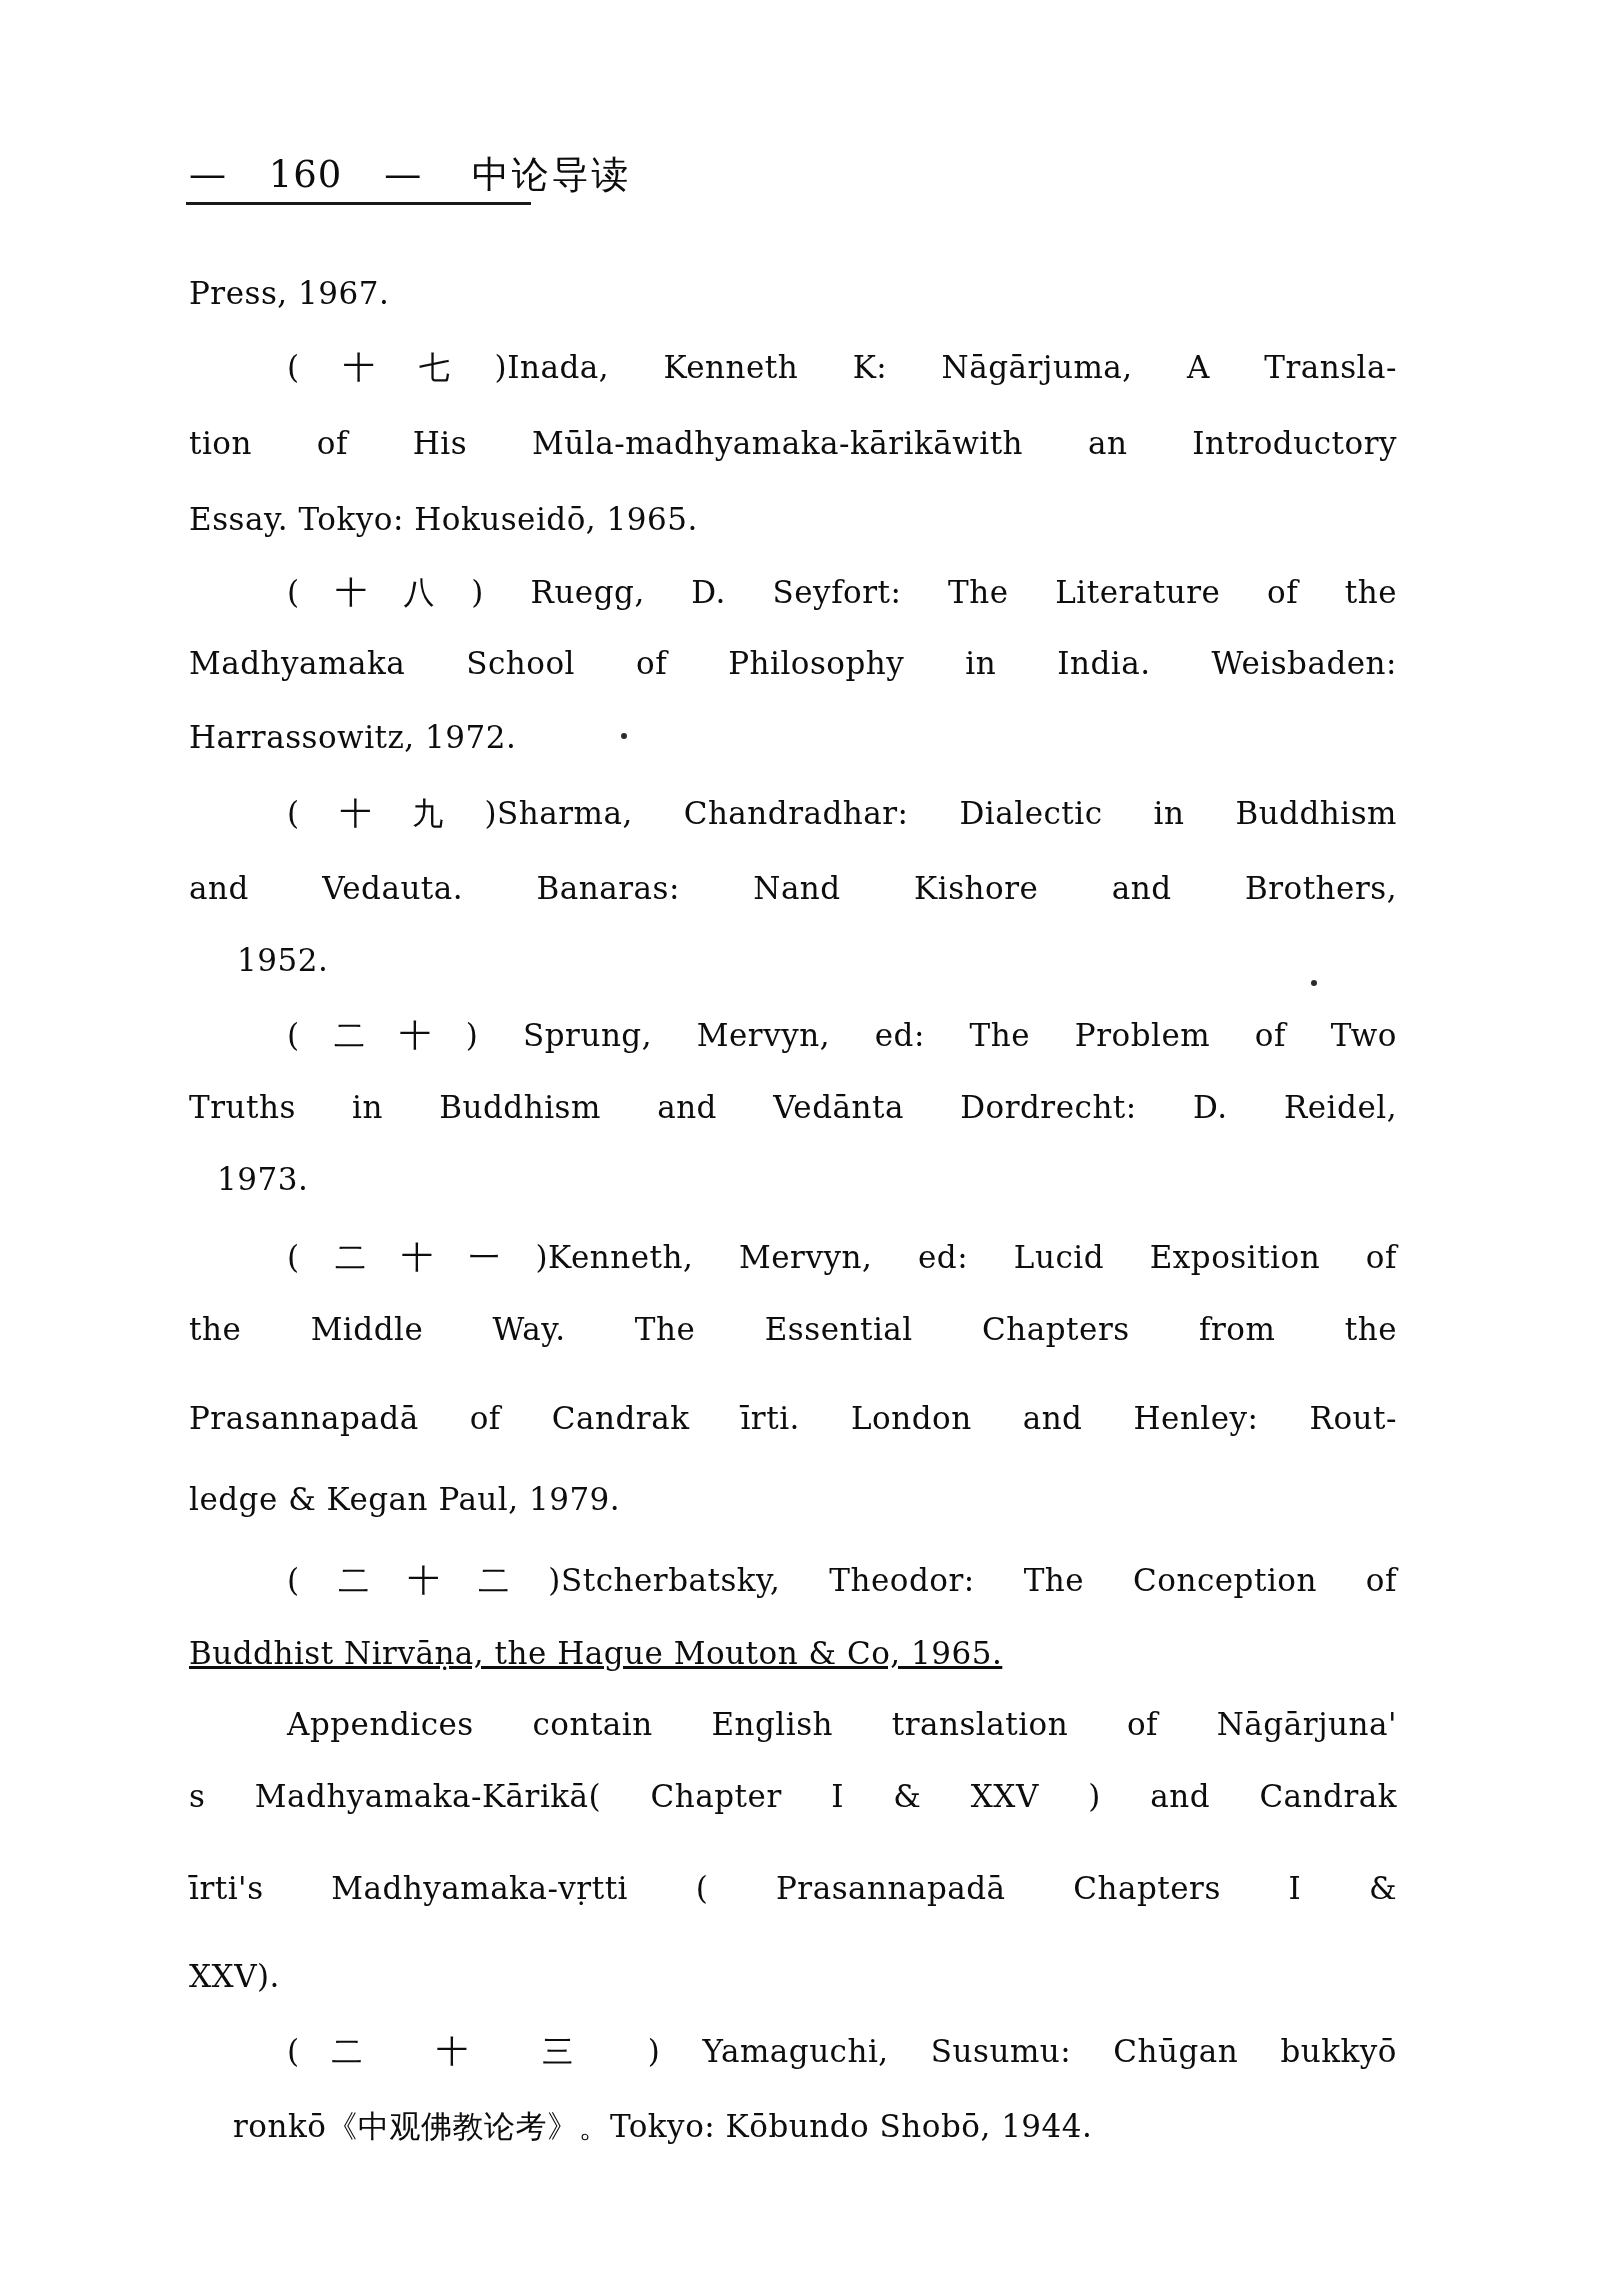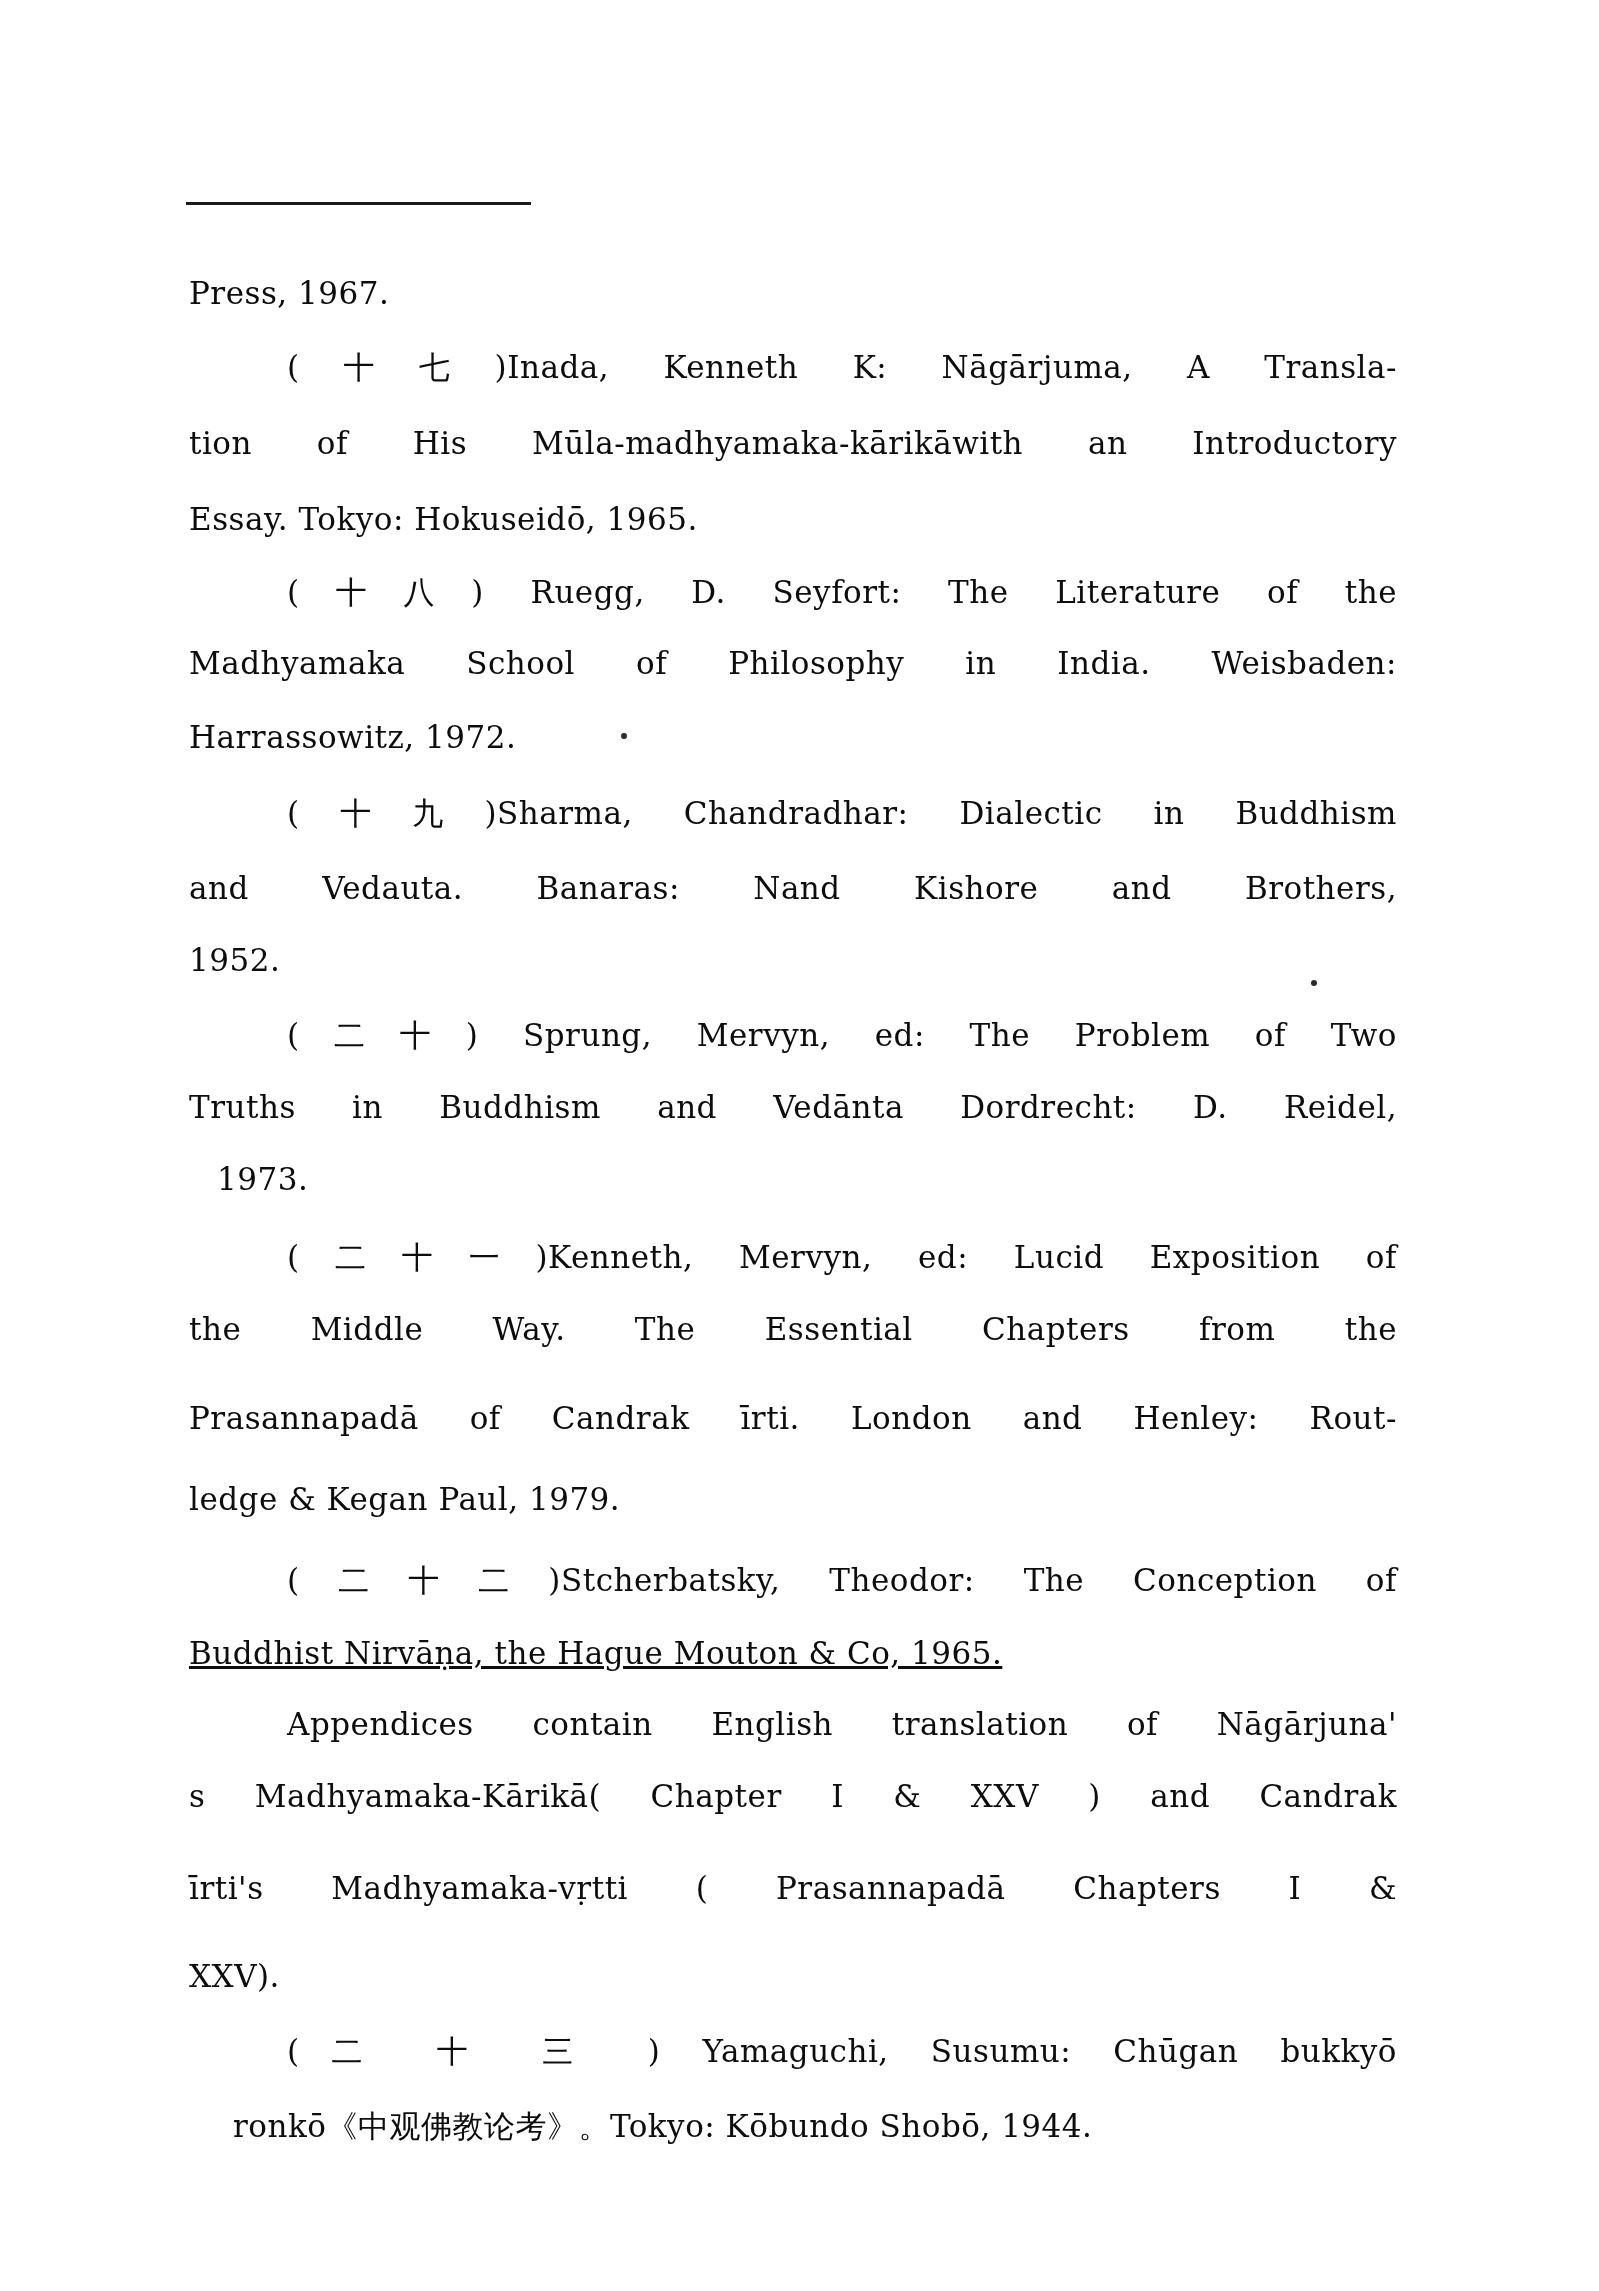--- a/index.html
+++ b/index.html
@@ -39,33 +39,39 @@
   .artifact{
     position:absolute;width:5.9px;height:5.9px;border-radius:50%;
     background:#2b2b2b;
   }
 </style>
 </head>
 <body>
 
 <div class="page">
 
+  <div class="running-head">
+    <span class="dash">—</span>
+    <span class="pageno">160</span>
+    <span class="dash2">—</span>
+    <span class="booktitle">中论导读</span>
+  </div>
   <div class="head-rule"></div>
 
   <div>
       <div class="line" style="top: 274px;">Press, 1967.</div>
       <div class="line just indent" style="top: 348px;">(十七)Inada, Kenneth K: Nāgārjuma, A Transla-</div>
       <div class="line just" style="top: 424px;">tion of His Mūla-madhyamaka-kārikāwith an Introductory</div>
       <div class="line" style="top: 500px;">Essay. Tokyo: Hokuseidō, 1965.</div>
       <div class="line just indent" style="top: 573px;">(十八) Ruegg, D. Seyfort: The Literature of the</div>
       <div class="line just" style="top: 644px;">Madhyamaka School of Philosophy in India. Weisbaden:</div>
       <div class="line" style="top: 718px;">Harrassowitz, 1972.</div>
       <div class="line just indent" style="top: 794px;">(十九)Sharma, Chandradhar: Dialectic in Buddhism</div>
       <div class="line just" style="top: 869px;">and Vedauta. Banaras: Nand Kishore and Brothers,</div>
-      <div class="line" style="top: 941px;">1952.</div>
+      <div class="line" style="top: 941px; margin-left: 48px;">1952.</div>
       <div class="line just indent" style="top: 1016px;">(二十) Sprung, Mervyn, ed: The Problem of Two</div>
       <div class="line just" style="top: 1088px;">Truths in Buddhism and Vedānta Dordrecht: D. Reidel,</div>
       <div class="line" style="top: 1160px; margin-left: 28px;">1973.</div>
       <div class="line just indent" style="top: 1238px;">(二十一)Kenneth, Mervyn, ed: Lucid Exposition of</div>
       <div class="line just" style="top: 1310px;">the Middle Way. The Essential Chapters from the</div>
       <div class="line just" style="top: 1399px;">Prasannapadā of Candrak īrti. London and Henley: Rout-</div>
       <div class="line" style="top: 1480px;">ledge &amp; Kegan Paul, 1979.</div>
       <div class="line just indent" style="top: 1561px;">(二十二)Stcherbatsky, Theodor: The Conception of</div>
       <div class="line" style="top: 1634px; text-decoration: underline;">Buddhist Nirvāṇa, the Hague Mouton &amp; Co, 1965.</div>
       <div class="line just indent" style="top: 1705px;">Appendices contain English translation of Nāgārjuna'</div>

